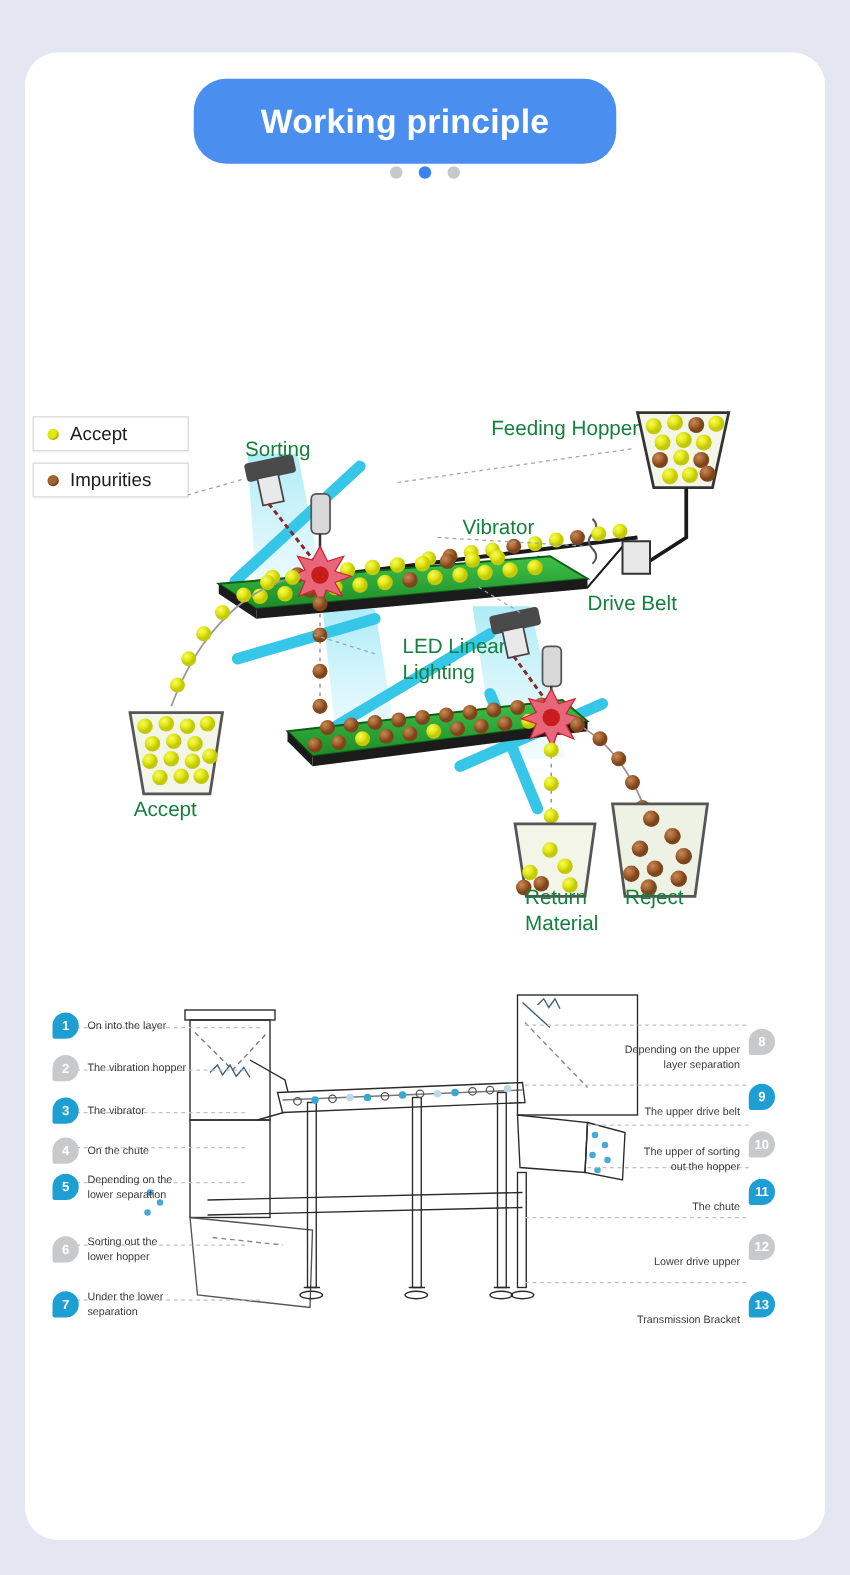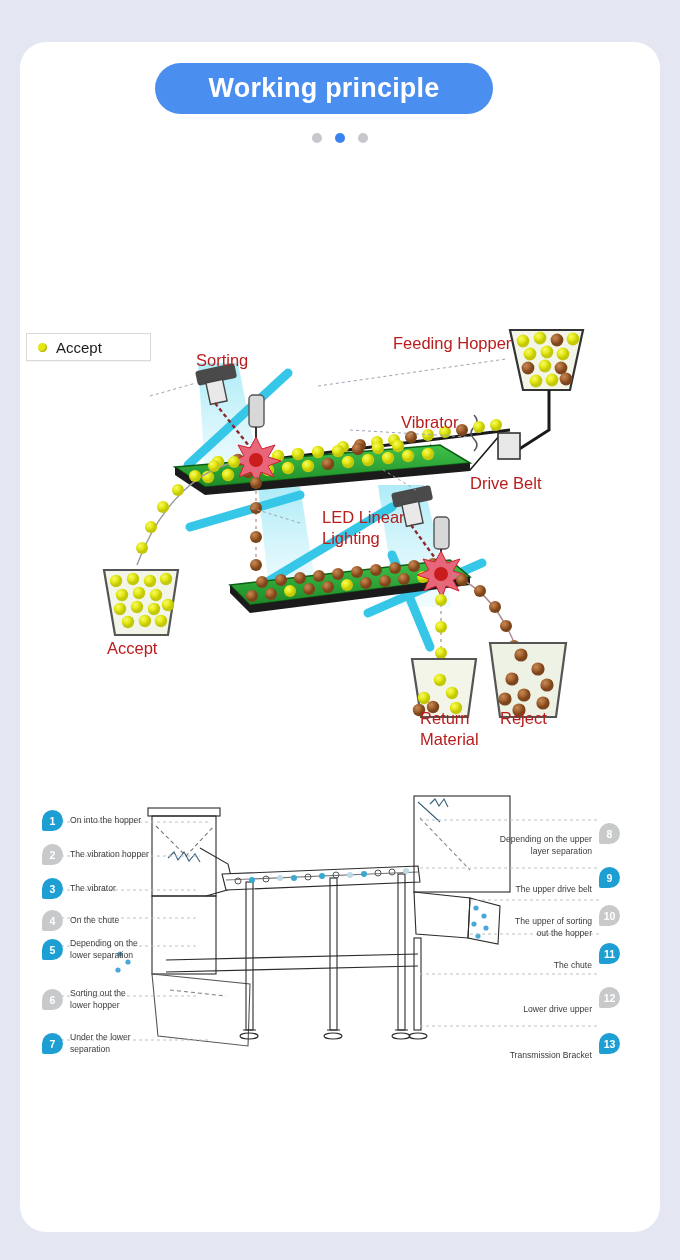--- a/index.html
+++ b/index.html
@@ -13,21 +13,21 @@
     position: absolute;
     left: 20px; top: 42px;
     width: 640px; height: 1190px;
     background: #ffffff;
     border-radius: 26px;
   }
   
   .title-pill {
     position: absolute;
     left: 155px; top: 63px;
-    width: 338px; height: 51px;
+    width: 338px; height: 68px;
     background: #4a8ef0;
     border-radius: 26px;
     display: flex; align-items: center; justify-content: center;
   }
   .title-pill span {
     color: #ffffff;
     font-size: 27px;
     font-weight: bold;
     letter-spacing: .2px;
   }
@@ -51,21 +51,21 @@
     background: #fff;
     display: flex; align-items: center; gap: 9px;
     padding-left: 11px;
     box-shadow: 0 1px 1px rgba(0,0,0,.04);
   }
   .legend-dot { width: 9px; height: 9px; border-radius: 50%; }
   .legend-dot.accept { background: #e3e812; box-shadow: inset -1px -1px 1px rgba(120,120,0,.5); }
   .legend-dot.impur  { background: #a5632f; box-shadow: inset -1px -1px 1px rgba(60,30,0,.5); }
   .legend-row span { font-size: 15px; color: #1b1b1b; }
 
-  .dlabel { position: absolute; font-size: 16.5px; color: #b91c1c; line-height: 1.28; }
+  .dlabel { position: absolute; font-size: 16.5px; color: #15803d; line-height: 1.28; }
 
   
   .schematic { position: absolute; left: 0; top: 778px; width: 640px; height: 320px; }
   .callout { position: absolute; display: flex; align-items: center; gap: 7px; }
   .callout.right { flex-direction: row-reverse; }
   .badge {
     width: 21px; height: 21px; border-radius: 50% 50% 50% 2px;
     color: #fff; font-size: 10.5px; font-weight: bold;
     display: flex; align-items: center; justify-content: center;
     flex: 0 0 auto;
@@ -89,20 +89,24 @@
   <div class="dot active"></div>
   <div class="dot"></div>
 </div>
 
 <div class="principle">
 
   <div class="legend">
     <div class="legend-row">
       <i class="legend-dot accept"></i>
       <span>Accept</span>
+    </div>
+    <div class="legend-row">
+      <i class="legend-dot impur"></i>
+      <span>Impurities</span>
     </div>
   </div>
 
   <svg width="640" height="520" style="position:absolute;left:0;top:0">
     <defs>
       <radialGradient id="gy" cx="35%" cy="32%">
         <stop offset="0%" stop-color="#f6f96a"></stop>
           <stop offset="60%" stop-color="#e3e812"></stop>
           <stop offset="100%" stop-color="#c3c80a"></stop>
       </radialGradient>
@@ -343,21 +347,21 @@
       <line x1="318" y1="131" x2="506" y2="104"></line>
       <line x1="150" y1="141" x2="196" y2="128"></line>
       <line x1="350" y1="175" x2="470" y2="182"></line>
       <line x1="416" y1="235" x2="380" y2="213"></line>
       <line x1="300" y1="268" x2="248" y2="252"></line>
     </g>
   </svg>
 
   <div class="dlabel" style="left:196px;top:95px;">Sorting</div>
   <div class="dlabel" style="left:393px;top:78px;">Feeding Hopper</div>
-  <div class="dlabel" style="left:370px;top:157px;margin-left:31px;">Vibrator</div>
+  <div class="dlabel" style="left:370px;top:157px;">Vibrator</div>
   <div class="dlabel" style="left:470px;top:218px;">Drive Belt</div>
   <div class="dlabel" style="left:322px;top:252px;white-space:pre-line;">LED Linear
 Lighting</div>
   <div class="dlabel" style="left:107px;top:383px;">Accept</div>
   <div class="dlabel" style="left:420px;top:453px;white-space:pre-line;">Return
 Material</div>
   <div class="dlabel" style="left:500px;top:453px;">Reject</div>
 </div>
 
 <div class="schematic">
@@ -439,21 +443,21 @@
       <line x1="420" y1="90" x2="600" y2="90"></line>
       <line x1="470" y1="122" x2="600" y2="122"></line>
       <line x1="470" y1="156" x2="600" y2="156"></line>
       <line x1="420" y1="196" x2="600" y2="196"></line>
       <line x1="420" y1="248" x2="600" y2="248"></line>
     </g>
   </svg>
 
   <div class="callout" style="left:42px;top:32px;">
     <div class="badge blue">1</div>
-    <div class="callout-text">On into the hopper</div>
+    <div class="callout-text">On into the layer</div>
   </div>
   <div class="callout" style="left:42px;top:66px;">
     <div class="badge gray">2</div>
     <div class="callout-text">The vibration hopper</div>
   </div>
   <div class="callout" style="left:42px;top:100px;">
     <div class="badge blue">3</div>
     <div class="callout-text">The vibrator</div>
   </div>
   <div class="callout" style="left:42px;top:132px;">

